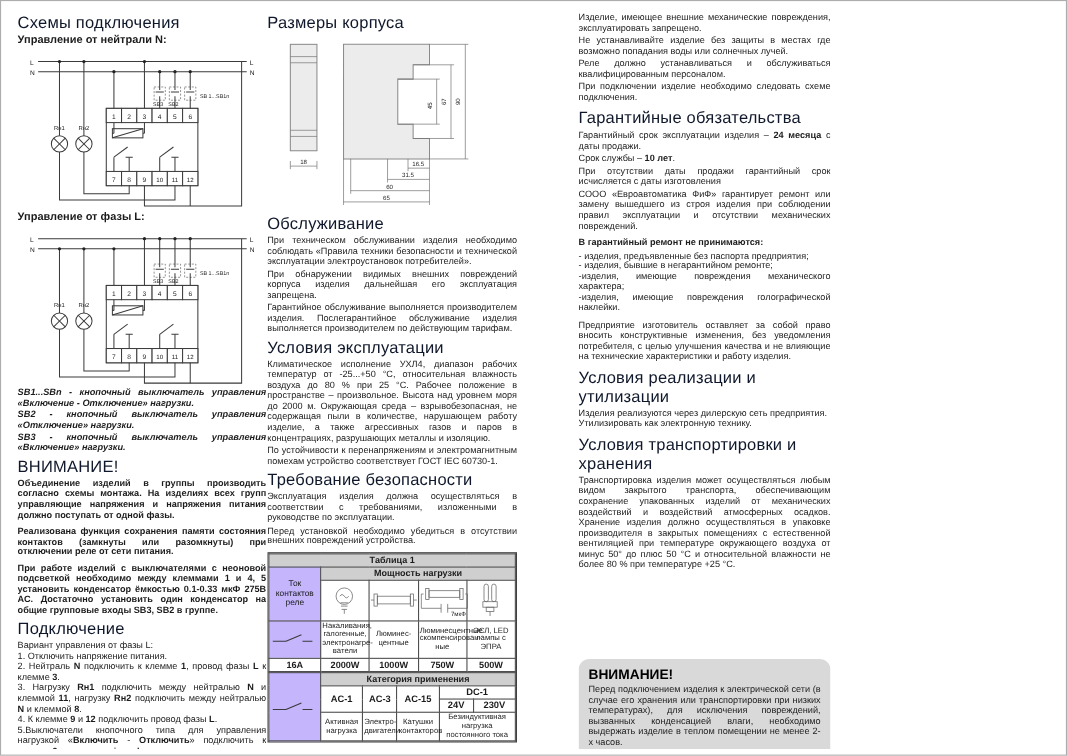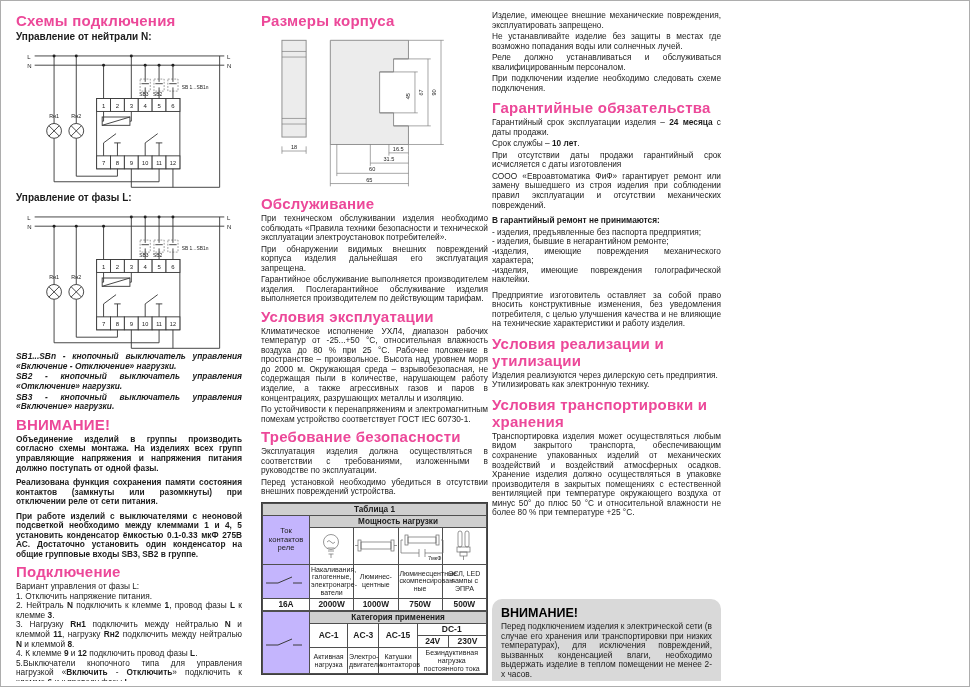--- a/index.html
+++ b/index.html
@@ -3,23 +3,23 @@
 <meta charset="utf-8">
 <style>
   html,body{margin:0;padding:0;}
   body{
     width:970px;height:687px;box-sizing:border-box;position:relative;
     background:#ffffff;border:1px solid #adadad;overflow:hidden;
     font-family:"Liberation Sans","DejaVu Sans",sans-serif;color:#1c1c1c;
   }
   .col{position:absolute;top:10px;height:670px;overflow:hidden;}
   #col-left{left:15px;width:226px;}
-  #col-mid{left:260px;width:227px;}
-  #col-right{left:491px;width:229px;}
-  .h1{font-size:15px;font-weight:700;margin:1px 0 2px;color:#ec4899;letter-spacing:.2px;}
+  #col-mid{left:242px;width:227px;}
+  #col-right{left:525px;width:229px;}
+  .h1{font-size:15px;font-weight:400;margin:1px 0 2px;color:#0f172a;letter-spacing:.2px;}
   .caption{font-size:10px;margin:1px 0 1px;font-weight:bold;}
   p{margin:0 0 2px;font-size:8.3px;line-height:1.15;text-align:justify;}
   .steps p{margin:0;}
   .legend p{font-style:italic;font-weight:700;font-size:8.4px;margin:0 0 1px;}
   .bold p, p.bold{font-weight:700;}
   .mt4{margin-top:4px;} .mt6{margin-top:6px;}
   svg{display:block;}
   svg text{font-family:"Liberation Sans","DejaVu Sans",sans-serif;fill:#222;}
   .wire{stroke:#3a3a3a;stroke-width:1;fill:none;}
   .thin{stroke:#6a6a6a;stroke-width:.7;fill:none;}

